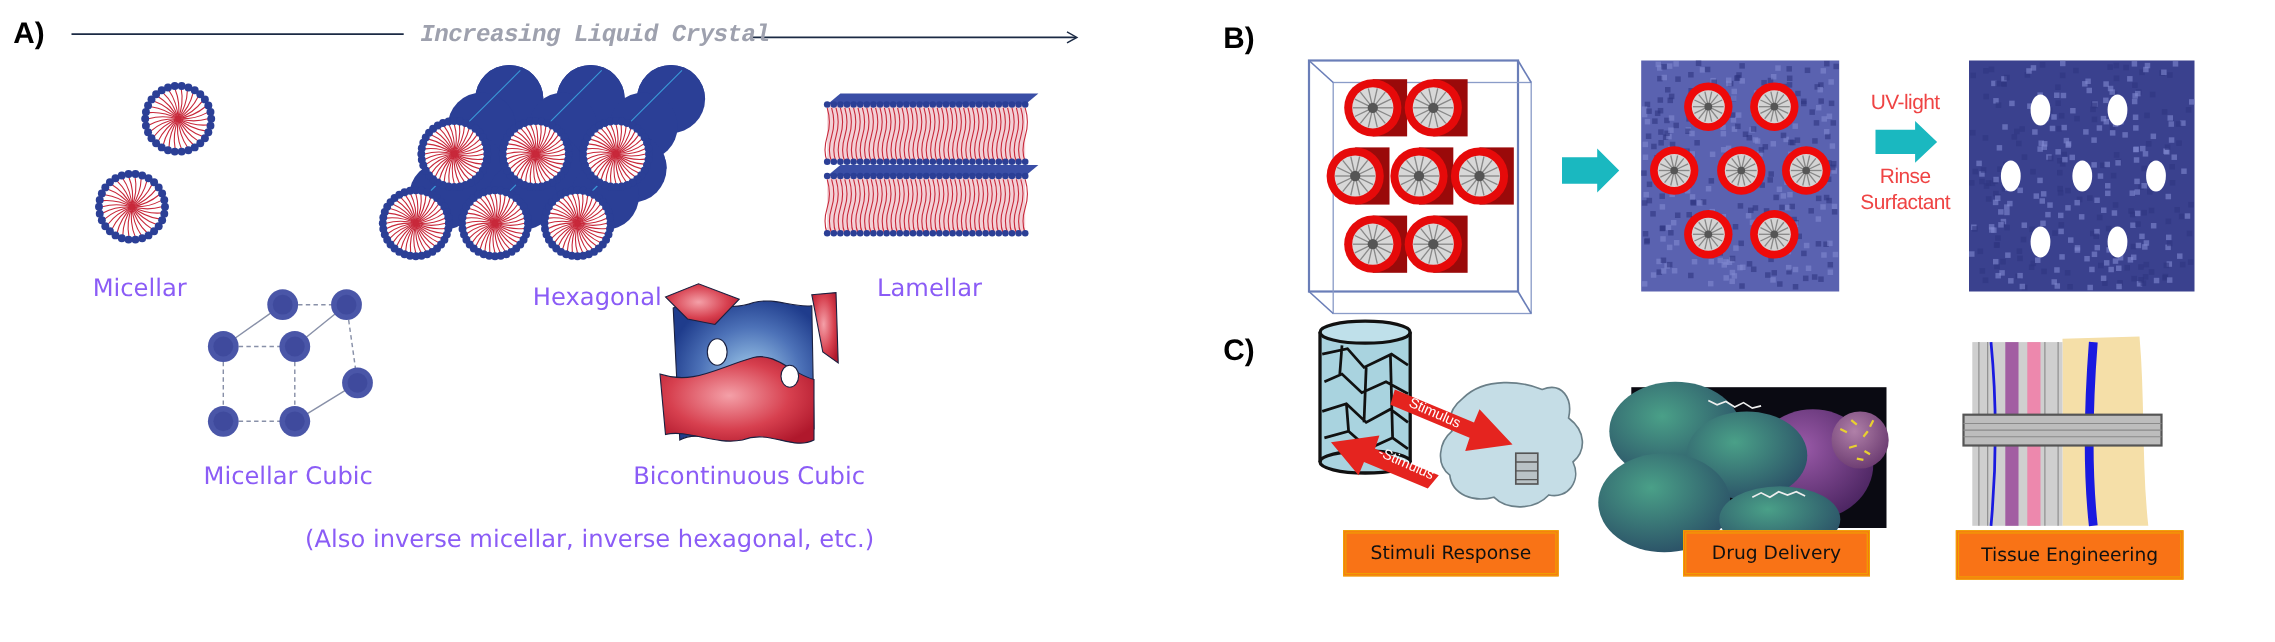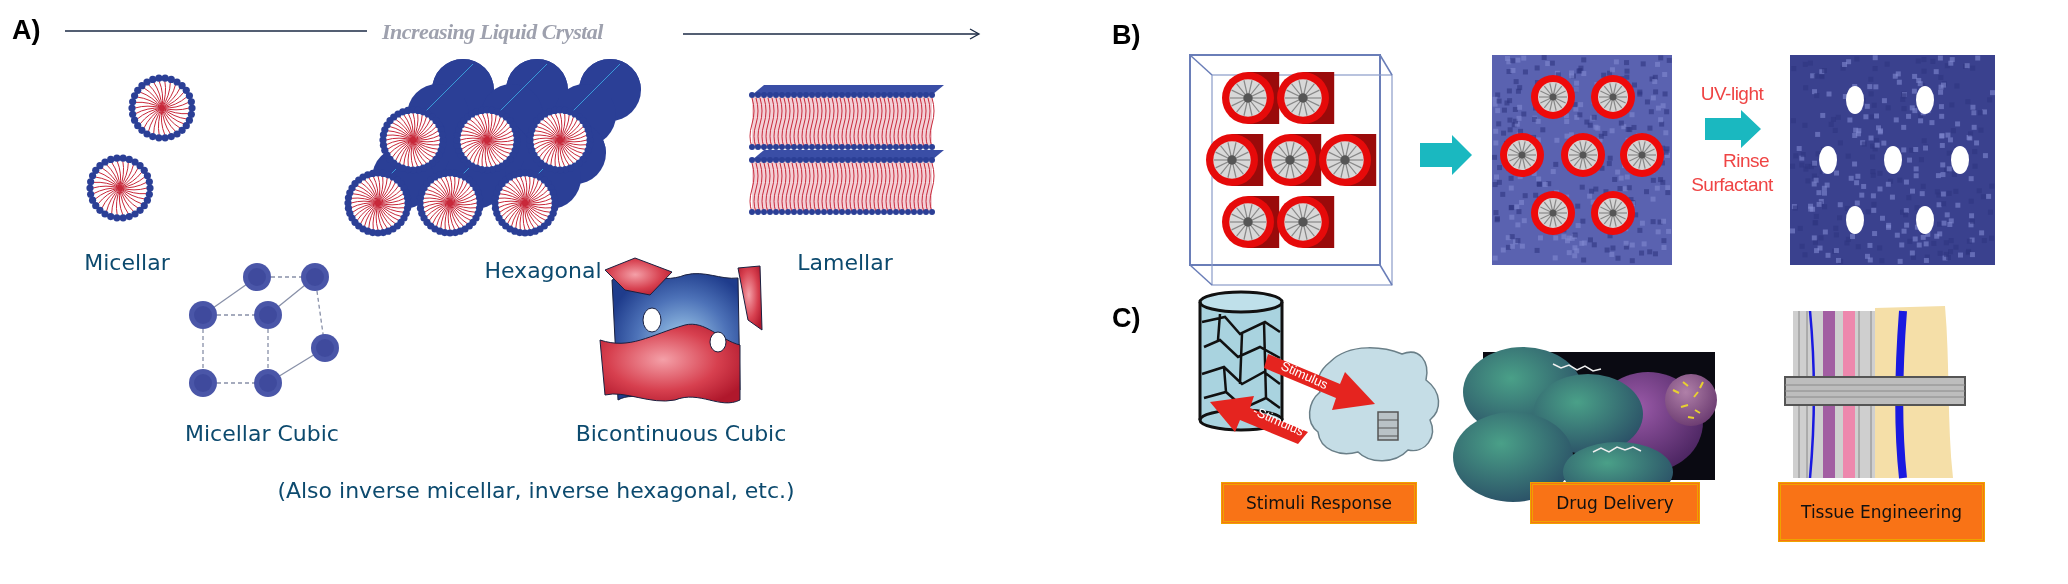--- a/index.html
+++ b/index.html
@@ -1,19 +1,19 @@
 <!DOCTYPE html>
 <html><head>
 <meta charset="utf-8">
 <style>
   html, body { margin:0; padding:0; background:#ffffff; }
   body { width:2068px; height:584px; position:relative; overflow:hidden; font-family:"Liberation Sans", sans-serif; }
   .panel-letter { position:absolute; font-family:"Liberation Sans", sans-serif; font-weight:bold; font-size:27px; color:#000; }
-  .cap { position:absolute; font-family:"DejaVu Sans", sans-serif; font-size:22px; color:#0c4a6e; white-space:nowrap; transform:translateX(-50%); }
-  .trend-text { position:absolute; font-family:Liberation Serif, serif; font-style:italic; font-weight:bold; font-size:22px; color:#9ea1ae; white-space:nowrap; letter-spacing:-0.5px; }
+  .cap { position:absolute; font-family:"DejaVu Sans", sans-serif; font-size:22px; color:#8b5cf6; white-space:nowrap; transform:translateX(-50%); }
+  .trend-text { position:absolute; font-family:Liberation Mono, monospace; font-style:italic; font-weight:bold; font-size:22px; color:#9ea1ae; white-space:nowrap; letter-spacing:-0.5px; }
   .bflow { position:absolute; font-family:"Liberation Sans", sans-serif; font-size:19px; color:#ef4444; white-space:nowrap; transform:translateX(-50%); letter-spacing:-0.5px; }
   .app-label { position:absolute; box-sizing:border-box; border:3px double #eea300; background:#f97316; font-family:"DejaVu Sans", sans-serif; font-size:17px; color:#111; display:flex; align-items:center; justify-content:center; white-space:nowrap; }
   svg { position:absolute; overflow:visible; }
 </style>
 </head>
 <body>
 
 <div class="panel-letter" style="left:12px;top:15px;">A)</div>
 
 <svg style="left:0;top:0;" width="1000" height="60">
@@ -1539,21 +1539,21 @@
       <line x1="1613" y1="213" x2="1621.7288572260222" y2="202.05435924544759" stroke="#888" stroke-width="1.2"></line>
       <line x1="1613" y1="213" x2="1625.613564150634" y2="206.9256276523542" stroke="#888" stroke-width="1.2"></line>
       <circle cx="1613" cy="213" r="3.5" fill="#555"></circle>
     </g>
   </svg>
 
 <div class="bflow" style="left:1732px;top:83px;">UV-light</div>
 <svg style="left:1705px;top:110px;" width="58" height="38">
   <polygon points="0,8 36,8 36,0 56,19 36,38 36,30 0,30" fill="#1ab8c0"></polygon>
 </svg>
-<div class="bflow" style="left:1732px;top:150px;margin-left:14px;">Rinse</div>
+<div class="bflow" style="left:1732px;top:150px;">Rinse</div>
 <div class="bflow" style="left:1732px;top:174px;">Surfactant</div>
 
 <svg id="b-block2" style="left:0;top:0;" width="2010" height="280">
     <g>
       <rect x="1790" y="55" width="205" height="210" fill="#3a418e"></rect>
       <rect x="1935.9276406035665" y="173.1307227366255" width="5" height="5" fill="#8088d0" opacity="0.6"></rect>
       <rect x="1896.8252743484225" y="79.74447016460906" width="5" height="5" fill="#8088d0" opacity="0.6"></rect>
       <rect x="1840.5932784636489" y="65.60590277777777" width="5" height="5" fill="#2e3580" opacity="0.6"></rect>
       <rect x="1850.564986282579" y="216.13168724279834" width="5" height="5" fill="#8088d0" opacity="0.6"></rect>
       <rect x="1810.073731138546" y="206.73849022633746" width="5" height="5" fill="#8088d0" opacity="0.6"></rect>
@@ -1940,13 +1940,13 @@
   <path d="M90,5 L160,3 C165,60 162,120 168,175 L90,175 Z" fill="#f5dfa8"></path>
   <rect x="8" y="8" width="82" height="167" fill="#cfcfcf"></rect>
   <path d="M14,8 L14,175 M22,8 L22,175 M74,8 L74,175 M86,8 L86,175" stroke="#888" stroke-width="1"></path>
   <path d="M25,8 C30,60 30,120 25,175" stroke="#1a1ae0" stroke-width="2.5" fill="none"></path>
   <rect x="38" y="8" width="12" height="167" fill="#9a4a9a" opacity="0.85"></rect>
   <rect x="58" y="8" width="12" height="167" fill="#f080a8" opacity="0.9"></rect>
   <path d="M118,8 C114,60 112,120 118,175" stroke="#1a1ae0" stroke-width="8" fill="none"></path>
   <rect x="0" y="74" width="180" height="28" fill="#bdbdbd" stroke="#555" stroke-width="2"></rect>
   <path d="M0,82 L180,82 M0,88 L180,88 M0,94 L180,94" stroke="#8a8a8a" stroke-width="1"></path>
 </svg>
-<div class="app-label" style="left:1778px;top:482px;width:207px;height:60px;">Tissue Engineering</div>
+<div class="app-label" style="left:1778px;top:482px;width:207px;height:45px;">Tissue Engineering</div>
 
 </body></html>

